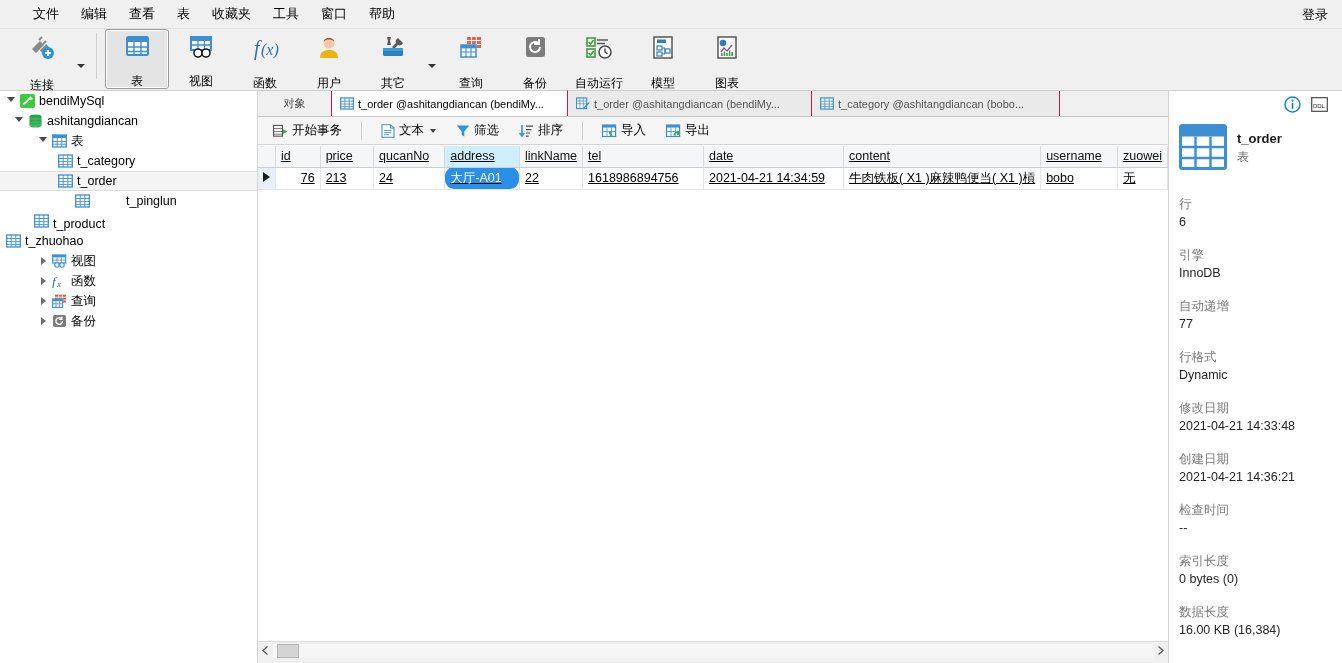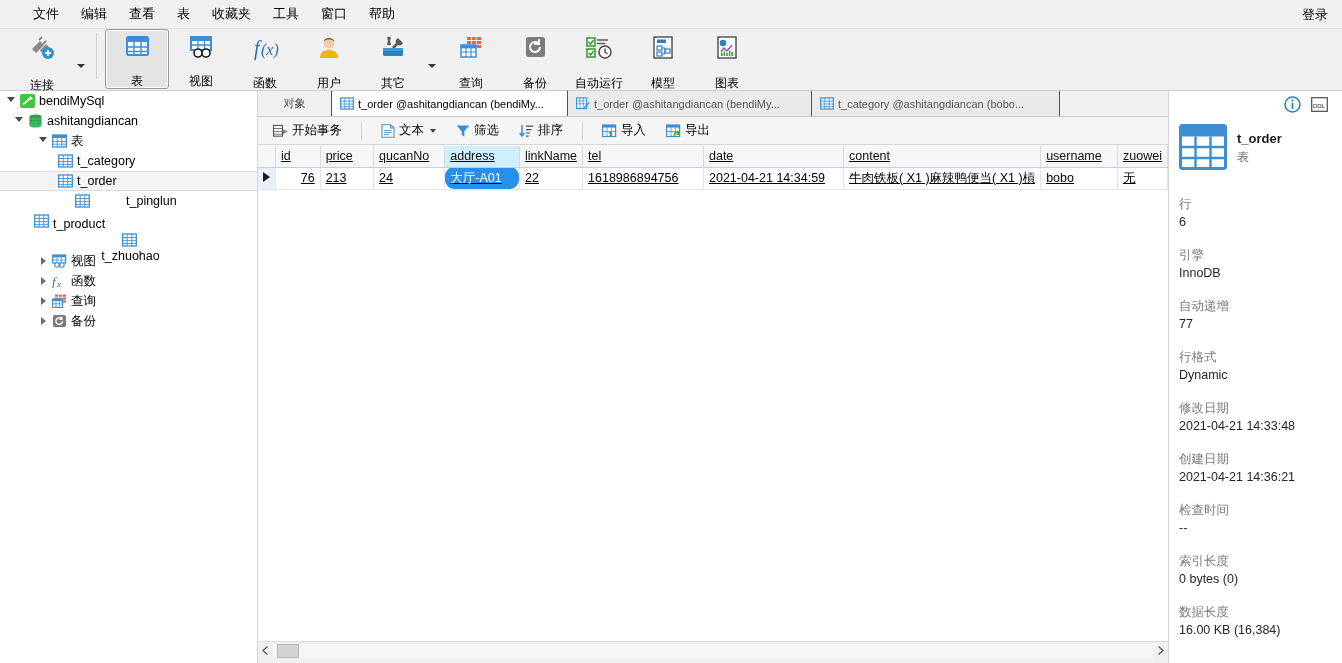--- a/index.html
+++ b/index.html
@@ -377,21 +377,21 @@
       <span class="tico">
         <svg width="15" height="14" viewBox="0 0 15 14">
             <rect x="0.7" y="1" width="13.6" height="12" fill="#fff" stroke="#3d8fd1" stroke-width="1.3"></rect>
             <path d="M0.7 4.5h13.6M0.7 7.6h13.6M0.7 10.4h13.6M5.2 1v12M9.8 1v12" stroke="#3d8fd1" stroke-width="0.9"></path>
           </svg>
       </span>
       <span class="tlabel">t_product</span>
     </div>
 
 
-    <div class="tnode" style="flex-direction:column;">
+    <div class="tnode" style="">
       <span class="tico">
         <svg width="15" height="14" viewBox="0 0 15 14">
             <rect x="0.7" y="1" width="13.6" height="12" fill="#fff" stroke="#3d8fd1" stroke-width="1.3"></rect>
             <path d="M0.7 4.5h13.6M0.7 7.6h13.6M0.7 10.4h13.6M5.2 1v12M9.8 1v12" stroke="#3d8fd1" stroke-width="0.9"></path>
           </svg>
       </span>
       <span class="tlabel">t_zhuohao</span>
     </div>
 
     <div class="tnode" style="padding-left:36px;">

